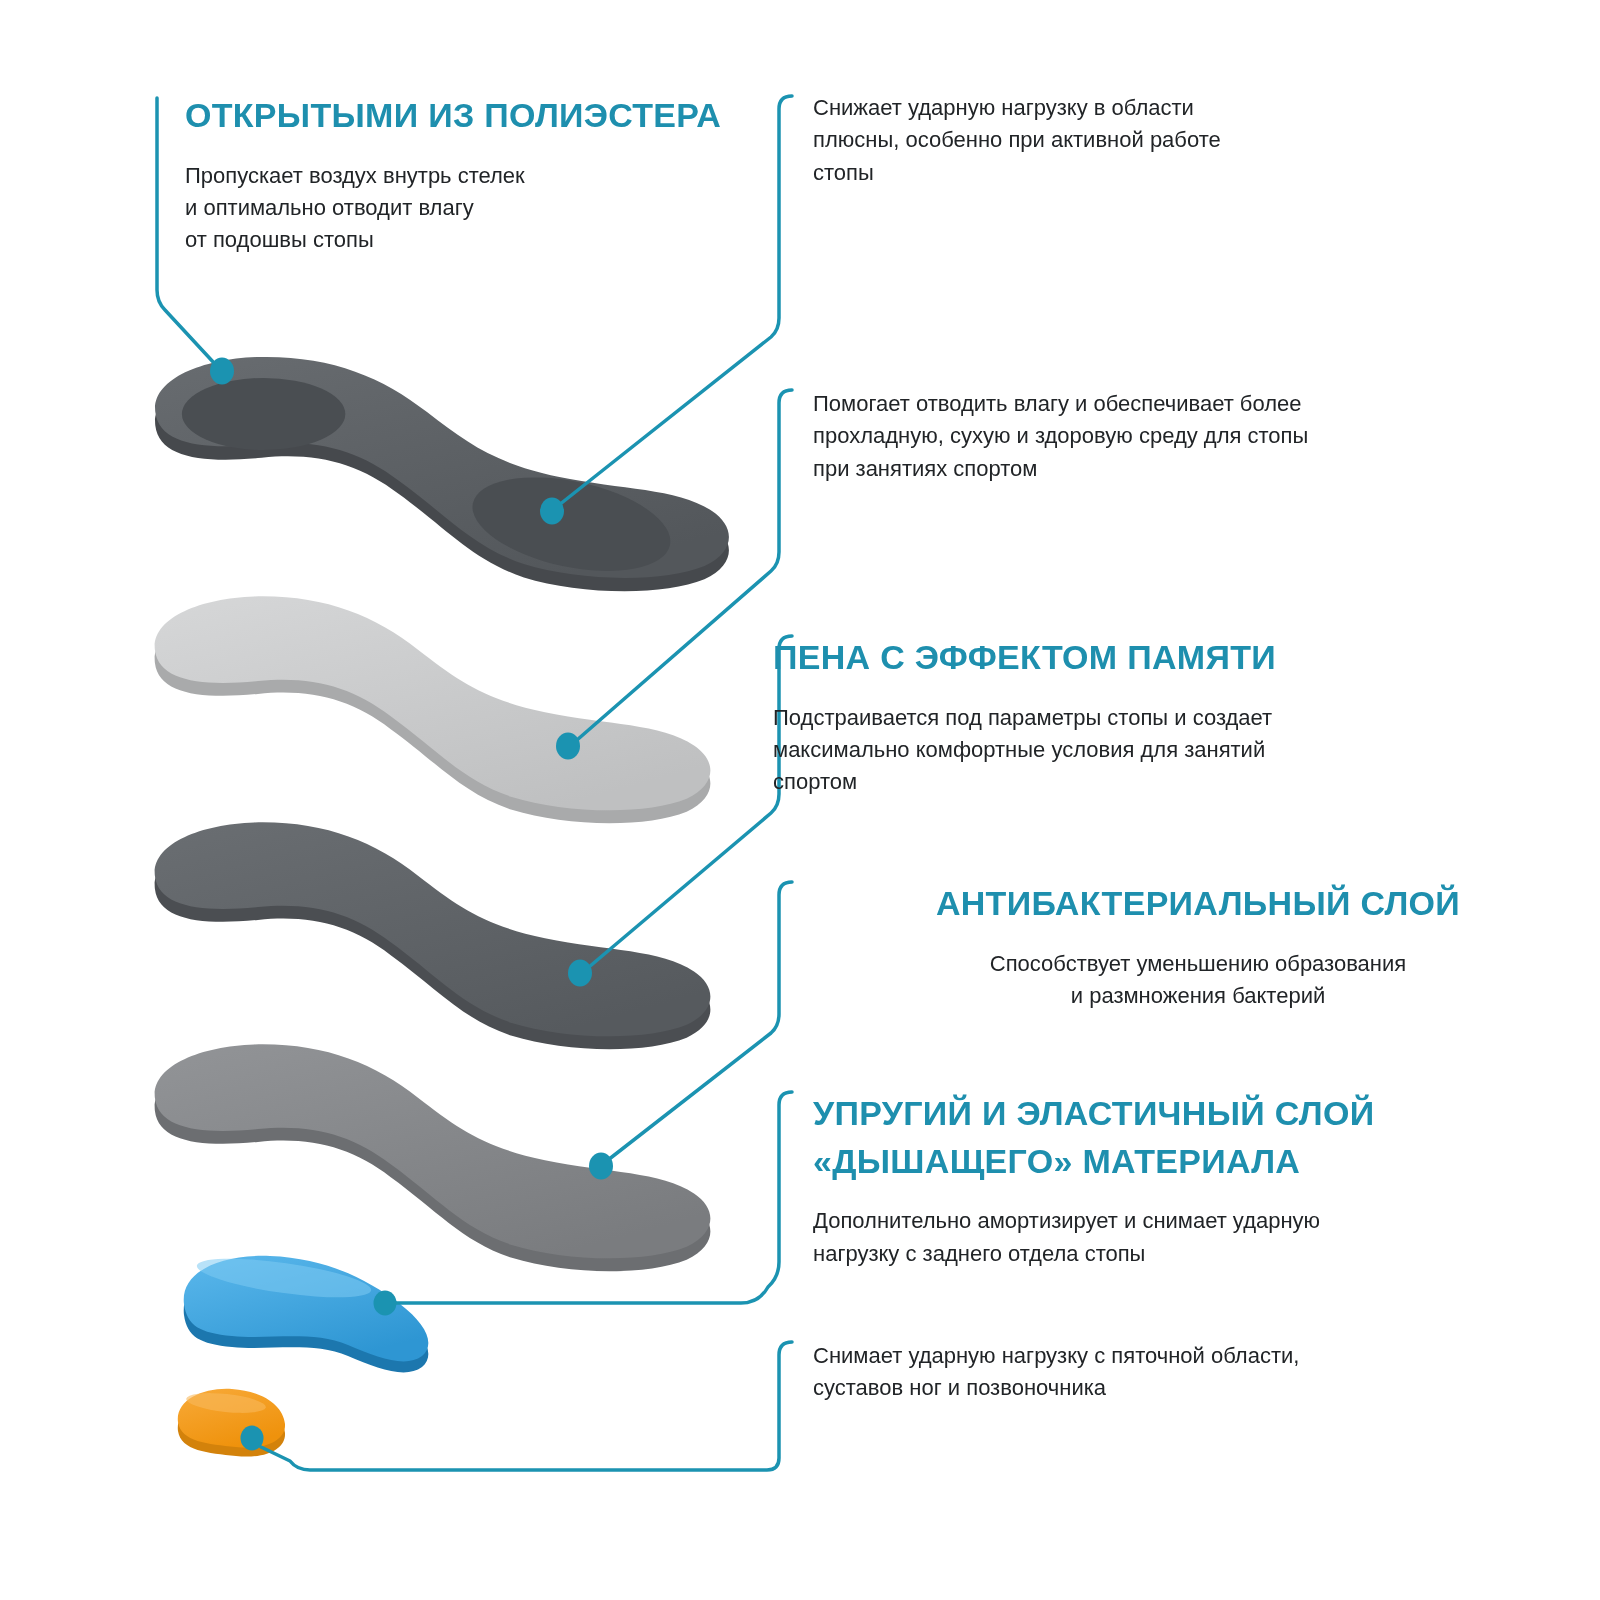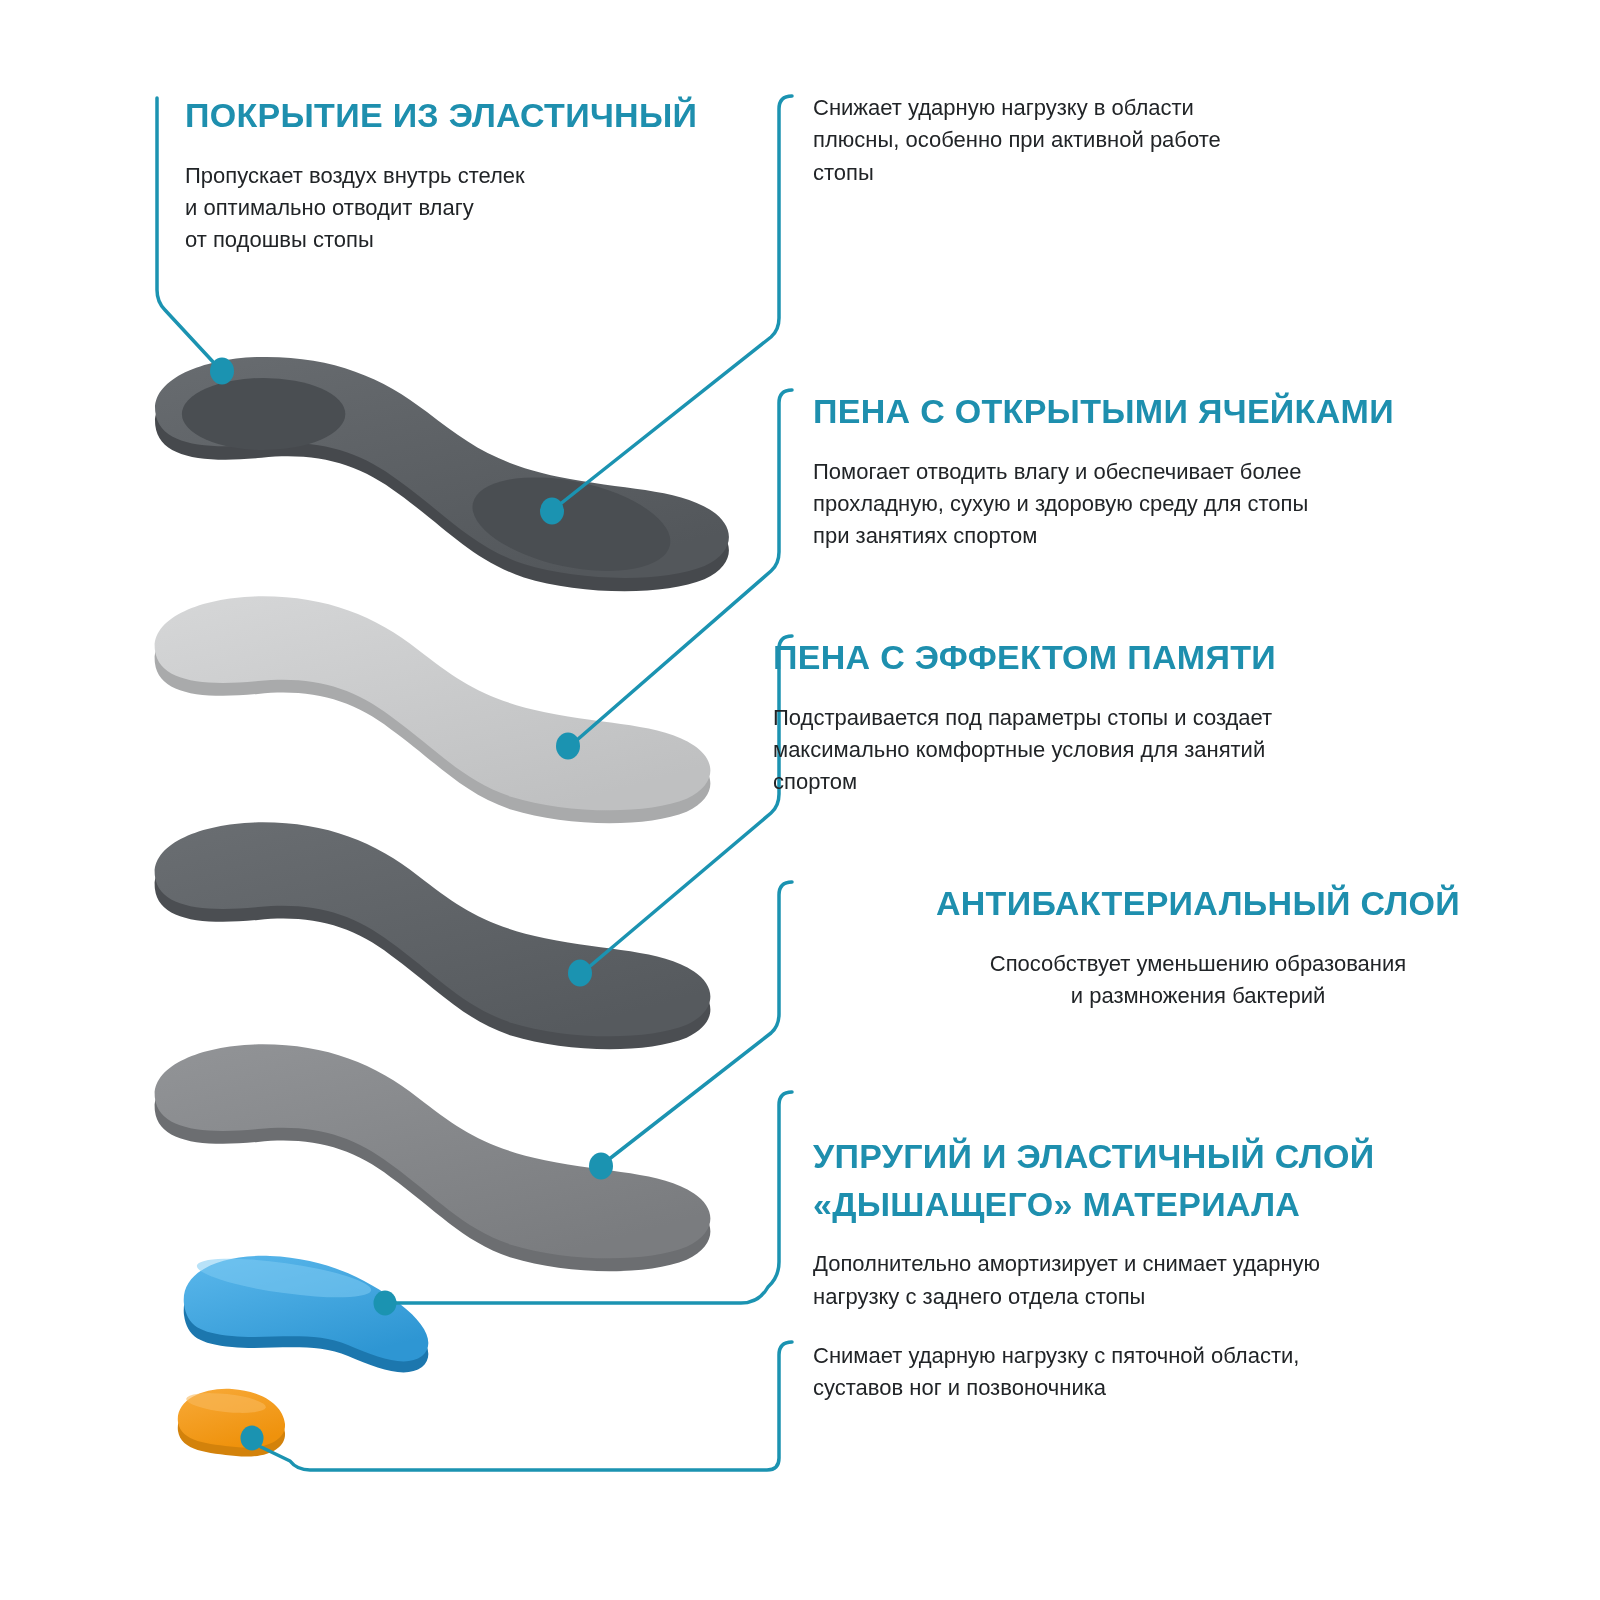--- a/index.html
+++ b/index.html
@@ -14,21 +14,21 @@
     color:#1e8fae;white-space:pre-line;letter-spacing:.3px;
   }
   .block p{
     margin:0;font-size:22px;line-height:1.47;color:#212427;white-space:pre-line;
   }
   .b1{left:185px;top:92px;width:600px;}
   .b2{left:813px;top:92px;width:770px;}
   .b3{left:813px;top:388px;width:780px;}
   .b4{left:773px;top:634px;width:780px;}
   .b5{left:813px;top:880px;width:770px;text-align:center;}
-  .b6{left:813px;top:1133px;width:780px;}
+  .b6{left:813px;top:1090px;width:780px;}
   .b7{left:813px;top:1340px;width:785px;}
 </style>
 </head>
 <body>
 
 <div class="canvas">
 
   <svg class="art" width="1600" height="1600" viewBox="0 0 1600 1600" xmlns="http://www.w3.org/2000/svg">
     <defs>
       <path id="insole" d="M 14,78 C 10,44 62,22 122,20 C 196,18 252,40 300,78 C 344,112 372,132 438,146
@@ -112,34 +112,33 @@
       <ellipse cx="552" cy="511" rx="12" ry="13.5"></ellipse>
       <ellipse cx="568" cy="746" rx="12" ry="13.5"></ellipse>
       <ellipse cx="580" cy="973" rx="12" ry="13.5"></ellipse>
       <ellipse cx="601" cy="1166" rx="12" ry="13.5"></ellipse>
       <ellipse cx="385" cy="1303" rx="11.5" ry="12.5"></ellipse>
       <ellipse cx="252" cy="1438" rx="11.5" ry="12.5"></ellipse>
     </g>
   </svg>
 
   <div class="block b1">
-    <h2>ПОКРЫТИЕ ИЗ ЭЛАСТИЧНЫЙ</h2>
+    <h2>ОТКРЫТЫМИ ИЗ ПОЛИЭСТЕРА</h2>
     <p>Пропускает воздух внутрь стелек
 и оптимально отводит влагу
 от подошвы стопы</p>
   </div>
 
   <div class="block b2">
     <p>Снижает ударную нагрузку в области
 плюсны, особенно при активной работе
 стопы</p>
   </div>
 
   <div class="block b3">
-    <h2>ПЕНА С ОТКРЫТЫМИ ЯЧЕЙКАМИ</h2>
     <p>Помогает отводить влагу и обеспечивает более
 прохладную, сухую и здоровую среду для стопы
 при занятиях спортом</p>
   </div>
 
   <div class="block b4">
     <h2>ПЕНА С ЭФФЕКТОМ ПАМЯТИ</h2>
     <p>Подстраивается под параметры стопы и создает
 максимально комфортные условия для занятий
 спортом</p>

